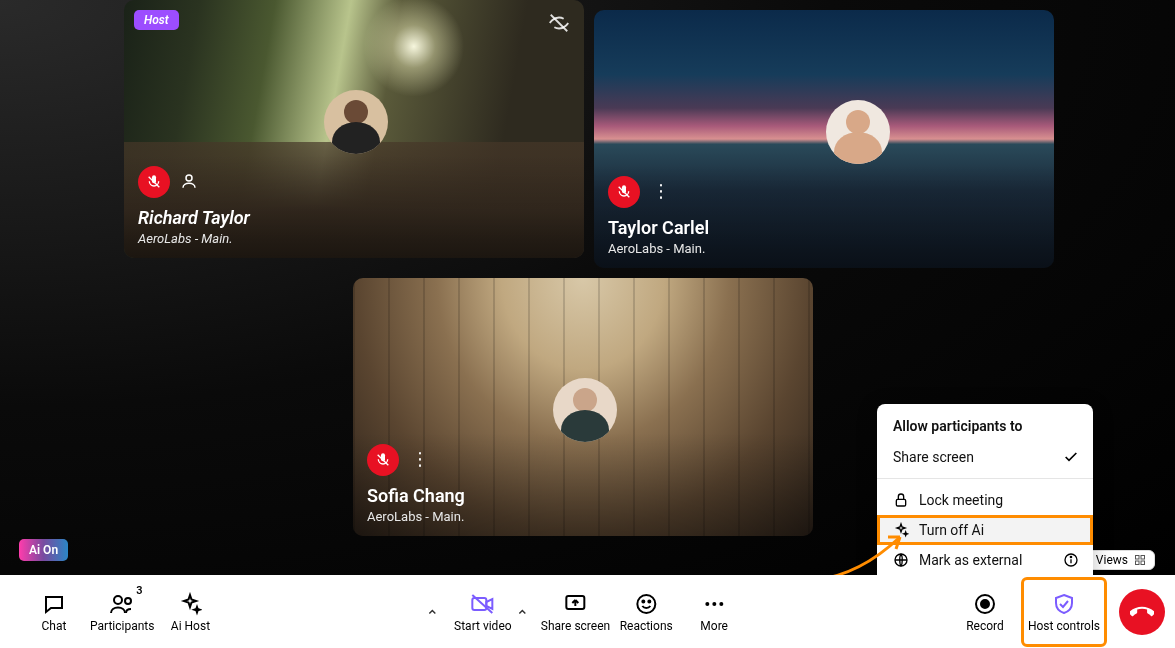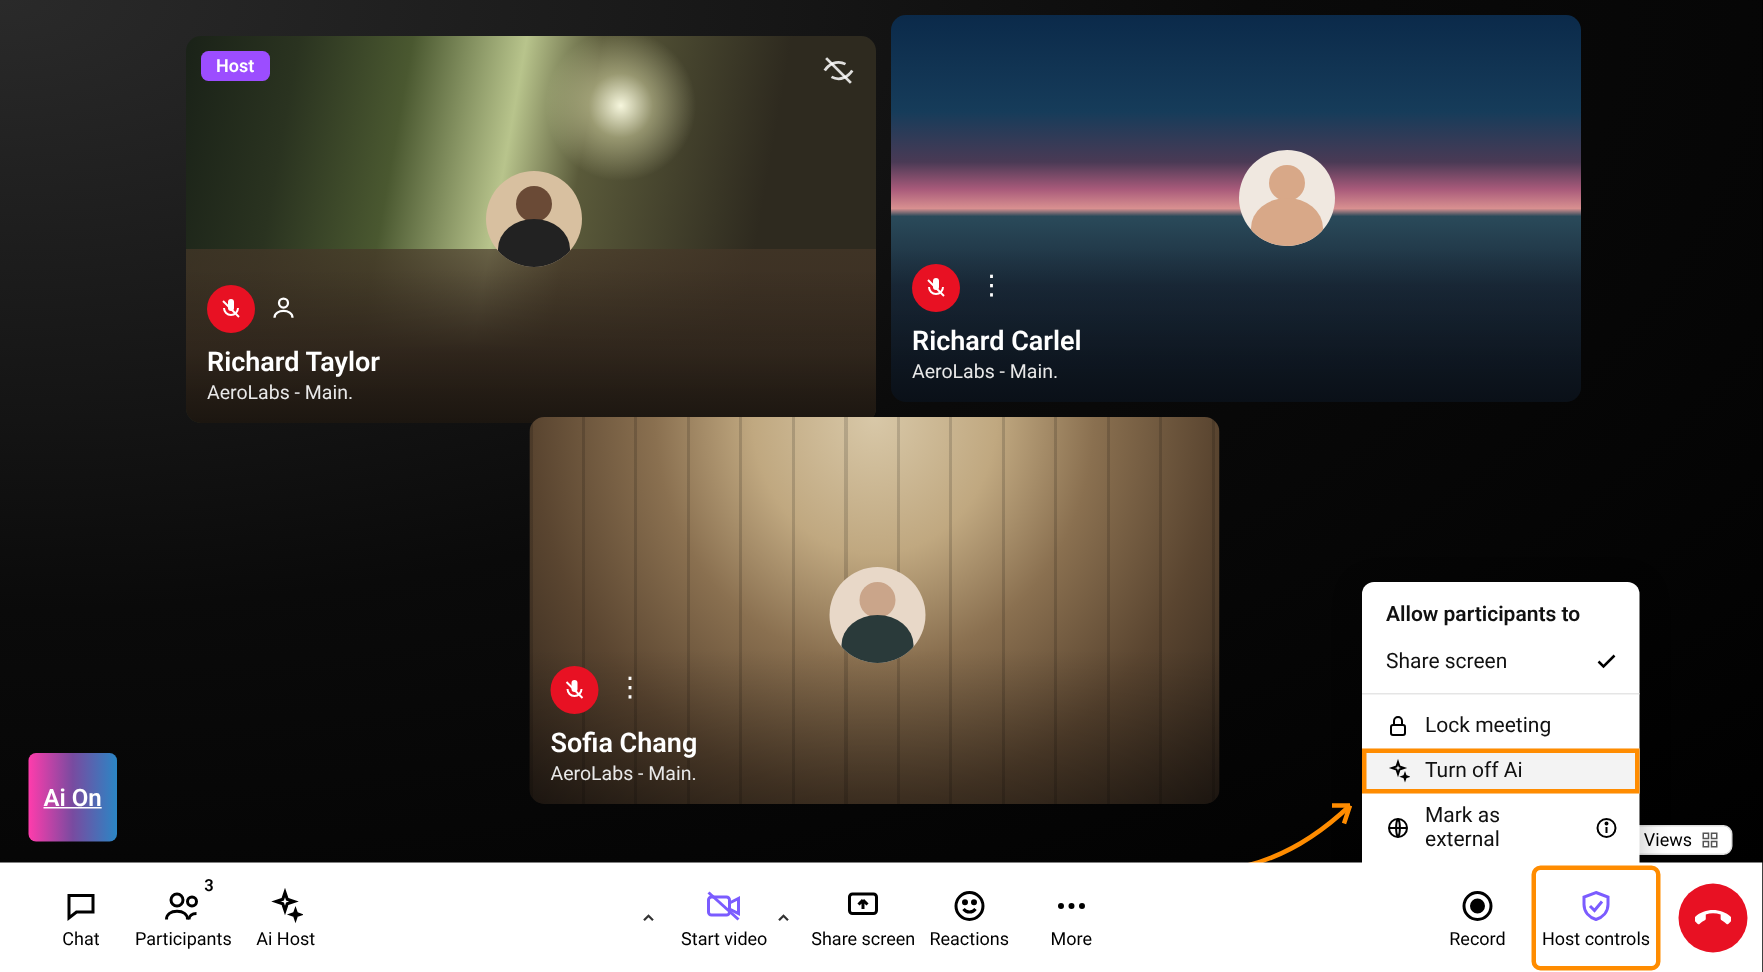--- a/index.html
+++ b/index.html
@@ -15,21 +15,21 @@
   .tile {
     position: absolute;
     border-radius: 10px;
     overflow: hidden;
     color: #fff;
   }
   .tile-bg { position: absolute; inset: 0; }
   .tile .overlay { position: absolute; inset: 0; background: linear-gradient(to top, rgba(0,0,0,0.35), rgba(0,0,0,0) 40%); }
 
   
-  .tile1 { left: 124px; top: 24px; width: 460px; height: 258px; }
+  .tile1 { left: 124px; top: 0; width: 460px; height: 258px; font-style: italic; }
   .tile1 .tile-bg { background:
       radial-gradient(circle at 63% 18%, rgba(255,255,230,0.95) 0%, rgba(255,255,200,0.4) 6%, rgba(120,130,80,0) 14%),
       linear-gradient(100deg, #1a2218 0%, #2a3320 15%, #4a5830 30%, #b8c48c 45%, #5a5a3a 55%, #2e2a1f 80%);
   }
   .tile1 .ground { position:absolute; bottom:0; left:0; right:0; height:45%; background: linear-gradient(180deg, rgba(70,55,40,0.7), #3a2e22 60%, #2a2118); }
 
   
   .tile2 { left: 594px; top: 10px; width: 460px; height: 258px; }
   .tile2 .tile-bg { background:
       linear-gradient(180deg, #0b2a4a 0%, #163c5a 25%, #4a3a55 38%, #a85a7a 45%, #d89090 50%, #2a4a5a 52%, #1a2a3a 70%, #0f1824 100%);
@@ -74,21 +74,21 @@
   .person-icon { position:absolute; color:#fff; }
   .kebab-icon { position:absolute; color:#fff; font-size:18px; line-height:1; }
 
   .tile-name { position:absolute; left:14px; bottom:30px; font-size:18px; font-weight:600; }
   .tile-sub  { position:absolute; left:14px; bottom:12px; font-size:13px; color:#e8e8e8; }
 
   
   .ai-on {
     position:absolute; left:19px; bottom:14px;
     background: linear-gradient(90deg, #ff3cac, #784ba0, #2b86c5);
-    color:#fff; font-size:16px; font-weight:600; padding:20px 10px; border-radius:5px;text-decoration:underline;
+    color:#fff; font-size:12px; font-weight:600; padding:4px 10px; border-radius:5px;
   }
 
   
   .toolbar {
     position:absolute; left:0; right:0; bottom:0; height:73px;
     background:#fff; display:flex; align-items:center;
   }
   .tb-group-left { display:flex; gap:4px; margin-left:22px; }
   .tb-group-center { display:flex; gap:4px; position:absolute; left:50%; transform:translateX(-50%); }
   .tb-group-right { display:flex; gap:4px; margin-left:auto; margin-right:10px; align-items:center; }
@@ -110,21 +110,21 @@
     border:3px solid #ff8c00; border-radius:6px; padding:2px;
   }
 
   .hangup {
     width:46px; height:46px; border-radius:50%; background:#e81123;
     display:flex; align-items:center; justify-content:center; margin-left:8px; cursor:pointer;
   }
 
   
   .menu {
-    position:absolute; right:82px; bottom:65px; width:185px;
+    position:absolute; right:82px; bottom:65px; width:216px;
     background:#fff; border-radius:8px; box-shadow:0 4px 20px rgba(0,0,0,0.25);
     padding:10px 0 8px; color:#111; font-size:14px;
   }
   .menu .menu-title { padding:4px 16px 8px; font-weight:600; }
   .menu .item {
     display:flex; align-items:center; padding:7px 14px 7px 16px; gap:10px; cursor:pointer;
   }
   .menu .item .check { margin-left:auto; }
   .menu .sep { height:1px; background:#e5e5e5; margin:6px 0; }
   .menu .item.highlight { outline:3px solid #ff8c00; outline-offset:-3px; background:#f3f3f3; }
@@ -186,21 +186,21 @@
         <div class="body"></div>
       </div>
     <div class="mic-muted" style="left:14px; top:166px;">
       <svg width="16" height="16" viewBox="0 0 24 24" fill="#fff">
           <path d="M12 2a3 3 0 0 0-3 3v6a3 3 0 0 0 6 0V5a3 3 0 0 0-3-3z"></path>
           <path d="M5 11a7 7 0 0 0 14 0" stroke="#fff" stroke-width="2" fill="none"></path>
           <line x1="4" y1="4" x2="20" y2="20" stroke="#fff" stroke-width="2"></line>
         </svg>
     </div>
     <span class="kebab-icon" style="left:58px; top:172px;">⋮</span>
-    <div class="tile-name">Richard Carlel</div>
+    <div class="tile-name">Taylor Carlel</div>
     <div class="tile-sub">AeroLabs - Main.</div>
   </div>
 
   <div class="tile tile3">
     <div class="tile-bg"></div>
     <div class="arch"></div>
     <div class="overlay"></div>
     <div class="avatar">
         <div class="head"></div>
         <div class="body"></div>

